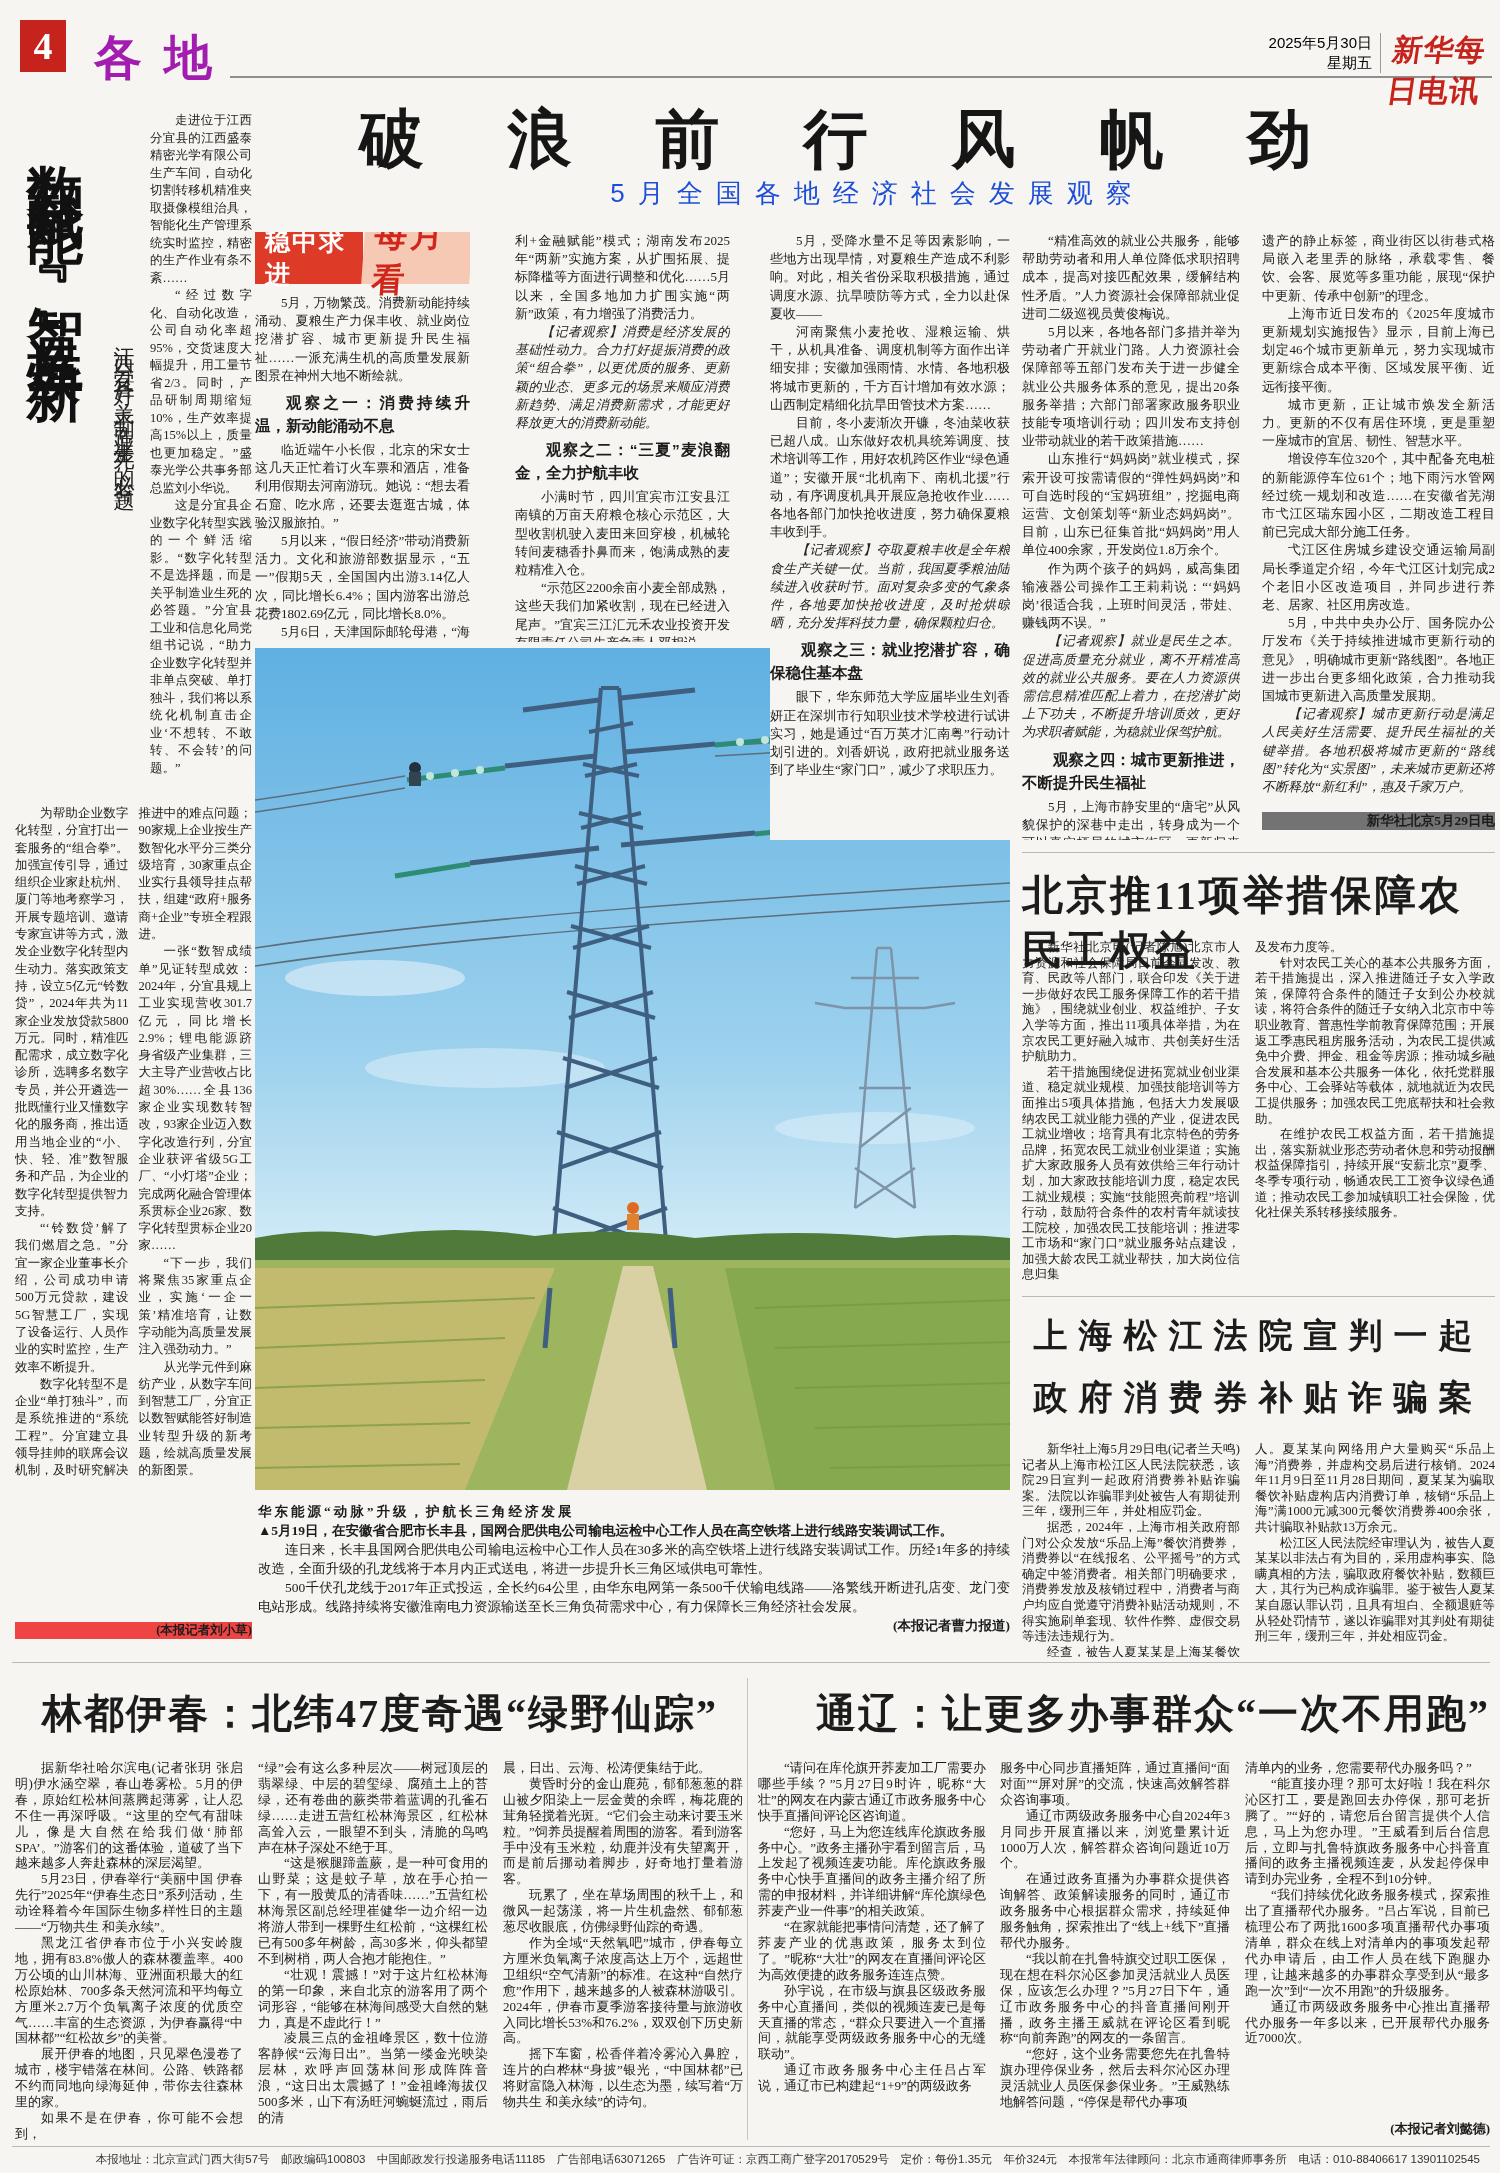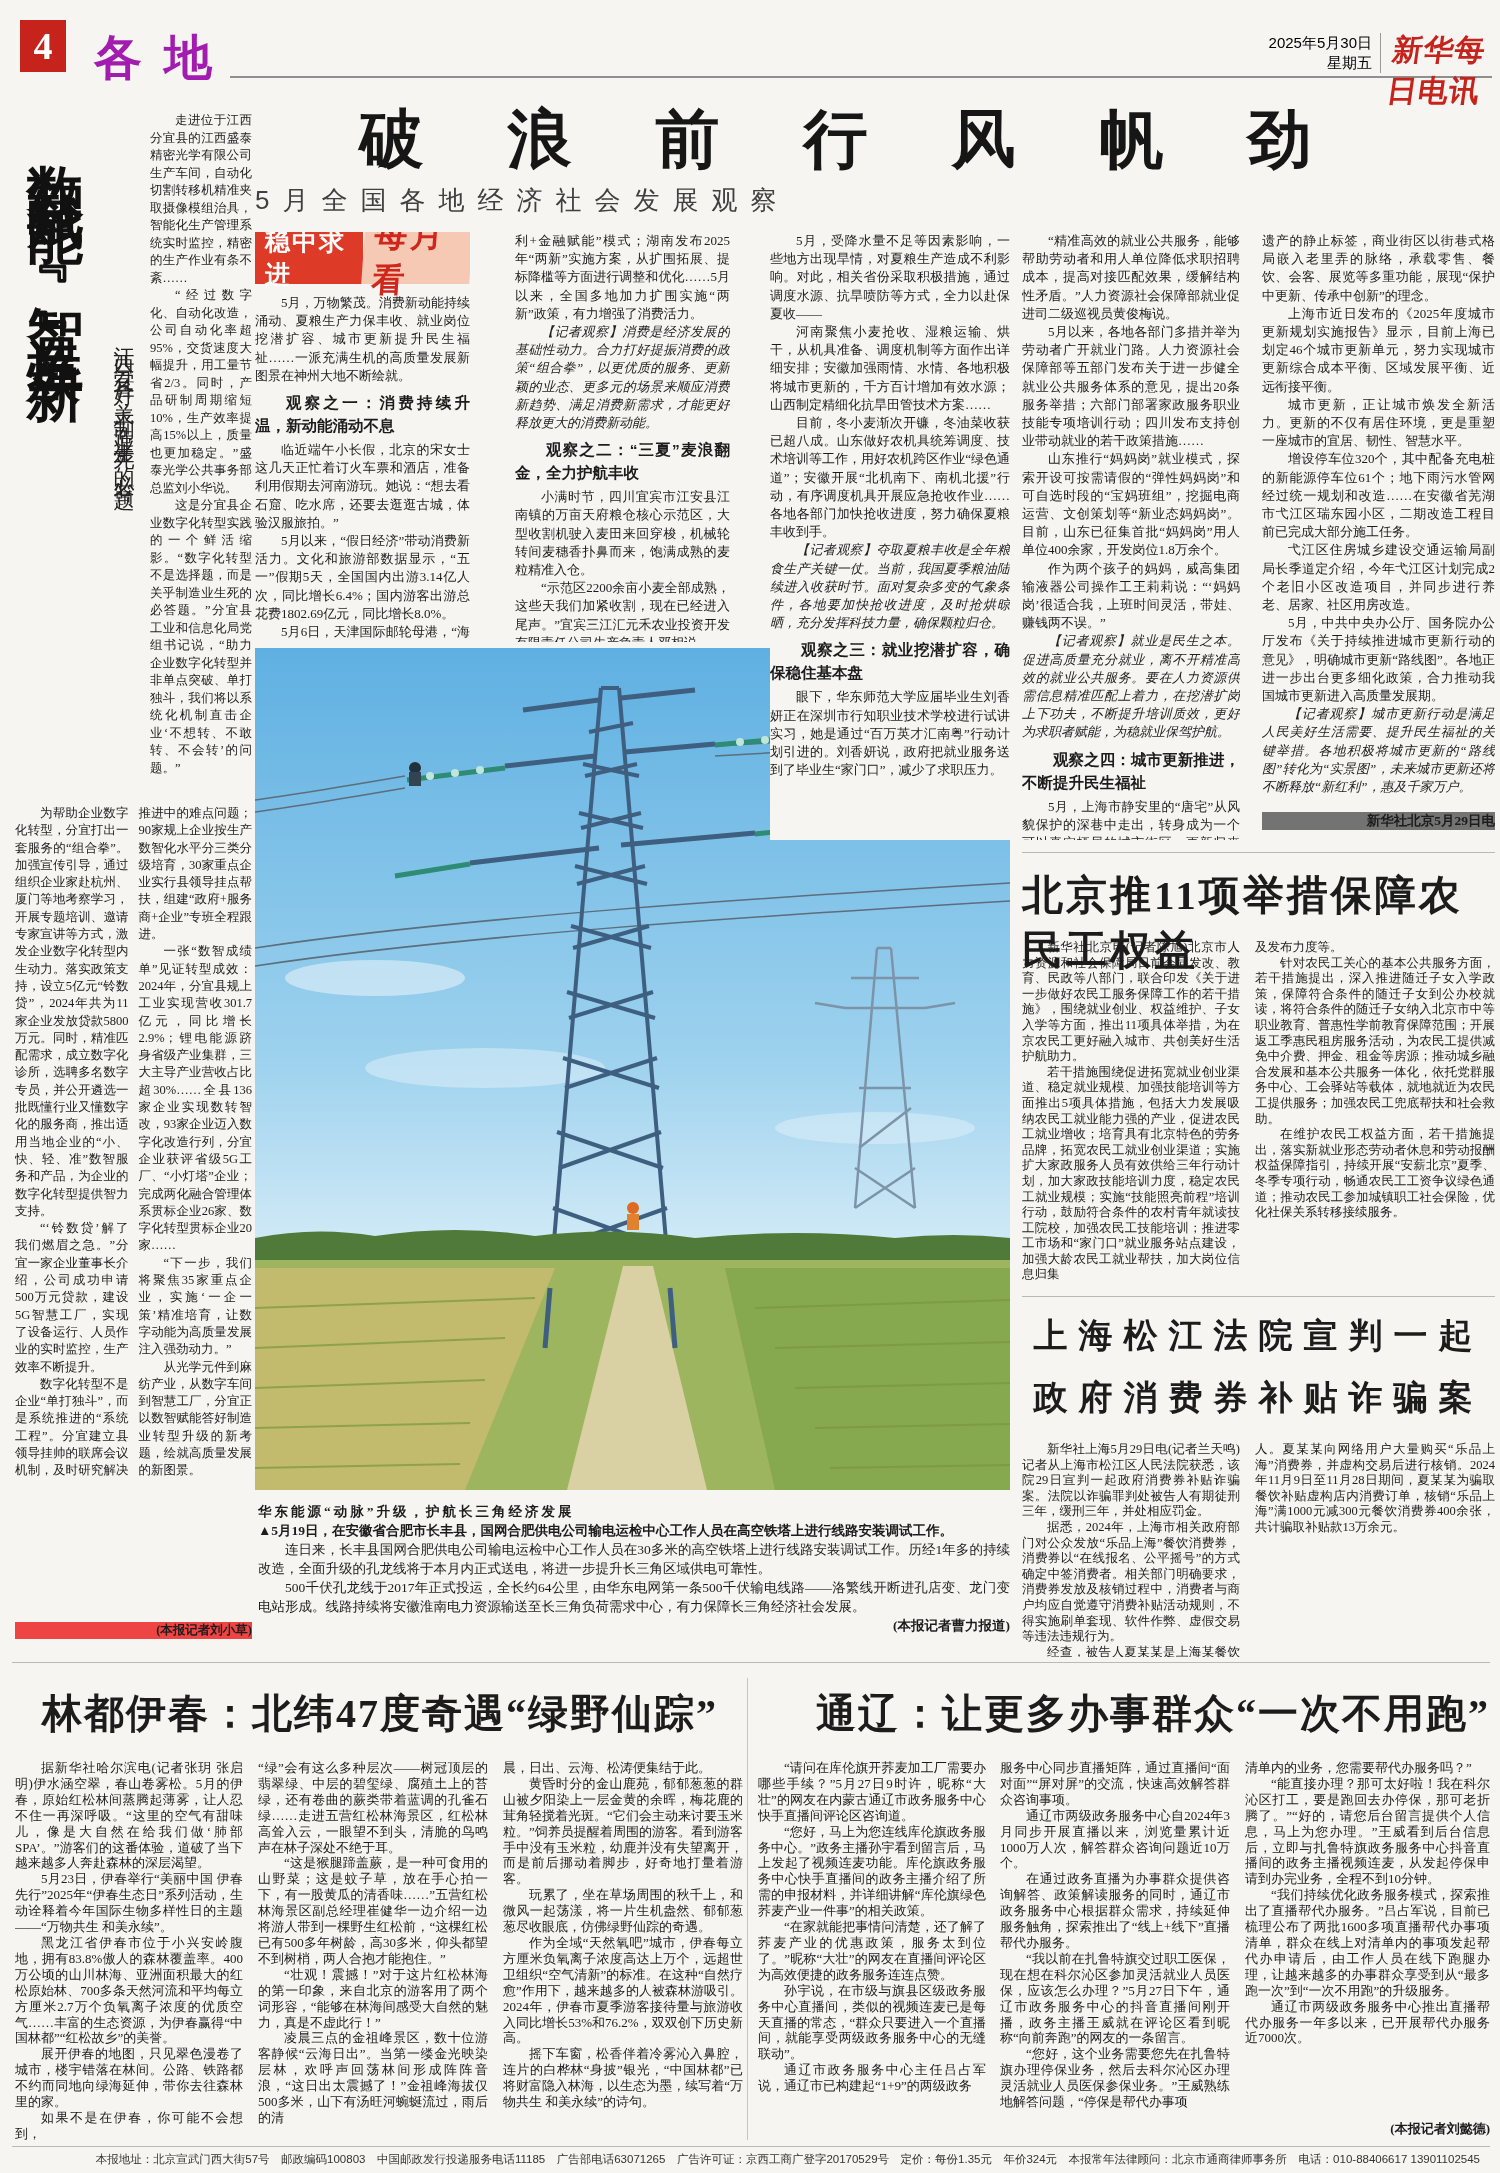--- a/index.html
+++ b/index.html
@@ -24,22 +24,22 @@
   .vsub{left:110px;top:330px;height:780px;writing-mode:vertical-rl;font-size:21px;letter-spacing:8px;color:#222;}
   .left-top{left:150px;top:112px;width:102px;height:682px;overflow:hidden;}
   .left-top p{font-size:12.5px;line-height:17.5px;}
   .left-lower{left:15px;top:805px;width:237px;height:812px;overflow:hidden;column-count:2;column-gap:10px;}
   .left-lower p{font-size:12.5px;line-height:17.3px;}
   .left-byline{left:15px;top:1622px;width:237px;text-align:right;font-size:12.5px;font-weight:bold;background:#ef4444;}
   
   .main-headline{left:0px;top:96px;width:1500px;padding-left:255px;box-sizing:border-box;text-align:center;
                  font-size:64px;font-weight:bold;letter-spacing:84px;white-space:nowrap;
                  font-family:"Liberation Serif",serif;color:#161616;}
-  .main-subhead{left:255px;top:183px;width:1245px;text-align:left;font-size:26px;letter-spacing:13px;
-                color:#404040;font-family:"Liberation Sans",sans-serif;}
+  .main-subhead{left:255px;top:176px;width:1245px;text-align:center;font-size:26px;letter-spacing:13px;
+                color:#1d4ed8;font-family:"Liberation Sans",sans-serif;}
   .badge{display:flex;align-items:stretch;margin-bottom:10px;height:52px;}
   .badge-l{background:#dd3a28;color:#fff;font-weight:bold;font-size:25px;display:flex;align-items:center;
            padding:0 10px;letter-spacing:2px;font-family:"Liberation Sans",sans-serif;}
   .badge-r{background:#f6c9b4;color:#d0261b;font-weight:bold;font-size:33px;display:flex;align-items:center;
            padding:0 10px;letter-spacing:3px;font-family:"Liberation Serif",serif;transform:skewX(-4deg);}
   .ncol{overflow:hidden;background:transparent;}
   .ncol p, .left-top p, .left-lower p, .cap p{margin:0;text-align:justify;}
   .ncol p{font-size:13px;line-height:18.2px;}
   .t-p{text-indent:2em;}
   .t-c{text-indent:0;}
@@ -279,20 +279,21 @@
   <div>上海松江法院宣判一起</div>
   <div>政府消费券补贴诈骗案</div>
 </div>
 <div class="abs ncol sh-a">
     <p class="t-p">新华社上海5月29日电(记者兰天鸣)记者从上海市松江区人民法院获悉，该院29日宣判一起政府消费券补贴诈骗案。法院以诈骗罪判处被告人有期徒刑三年，缓刑三年，并处相应罚金。</p>
     <p class="t-p">据悉，2024年，上海市相关政府部门对公众发放“乐品上海”餐饮消费券，消费券以“在线报名、公平摇号”的方式确定中签消费者。相关部门明确要求，消费券发放及核销过程中，消费者与商户均应自觉遵守消费补贴活动规则，不得实施刷单套现、软件作弊、虚假交易等违法违规行为。</p>
     <p class="t-p">经查，被告人夏某某是上海某餐饮管理有限公司法定代表人兼实际经营</p>
   </div>
 <div class="abs ncol sh-b">
     <p class="t-c">人。夏某某向网络用户大量购买“乐品上海”消费券，并虚构交易后进行核销。2024年11月9日至11月28日期间，夏某某为骗取餐饮补贴虚构店内消费订单，核销“乐品上海”满1000元减300元餐饮消费券400余张，共计骗取补贴款13万余元。</p>
+    <p class="t-p">松江区人民法院经审理认为，被告人夏某某以非法占有为目的，采用虚构事实、隐瞒真相的方法，骗取政府餐饮补贴，数额巨大，其行为已构成诈骗罪。鉴于被告人夏某某自愿认罪认罚，且具有坦白、全额退赃等从轻处罚情节，遂以诈骗罪对其判处有期徒刑三年，缓刑三年，并处相应罚金。</p>
   </div>
 
 <div class="abs rule band-rule"></div>
 <div class="abs vdiv"></div>
 
 <div class="abs yc-headline">林都伊春：北纬47度奇遇“绿野仙踪”</div>
 <div class="abs ncol bcol yc-a">
     <p class="t-p">据新华社哈尔滨电(记者张玥 张启明)伊水涵空翠，春山卷雾松。5月的伊春，原始红松林间蒸腾起薄雾，让人忍不住一再深呼吸。“这里的空气有甜味儿，像是大自然在给我们做‘肺部SPA’。”游客们的这番体验，道破了当下越来越多人奔赴森林的深层渴望。</p>
     <p class="t-p">5月23日，伊春举行“美丽中国 伊春先行”2025年“伊春生态日”系列活动，生动诠释着今年国际生物多样性日的主题——“万物共生 和美永续”。</p>
     <p class="t-p">黑龙江省伊春市位于小兴安岭腹地，拥有83.8%傲人的森林覆盖率。400万公顷的山川林海、亚洲面积最大的红松原始林、700多条天然河流和平均每立方厘米2.7万个负氧离子浓度的优质空气……丰富的生态资源，为伊春赢得“中国林都”“红松故乡”的美誉。</p>

